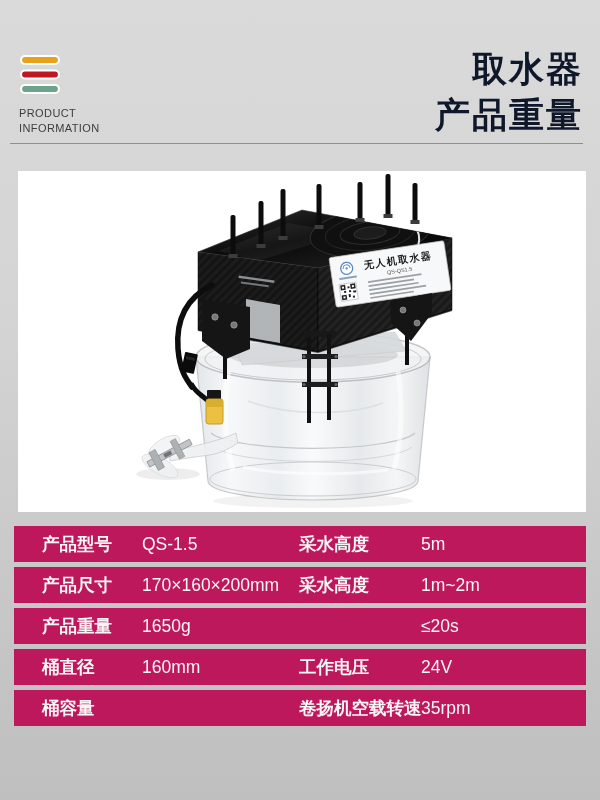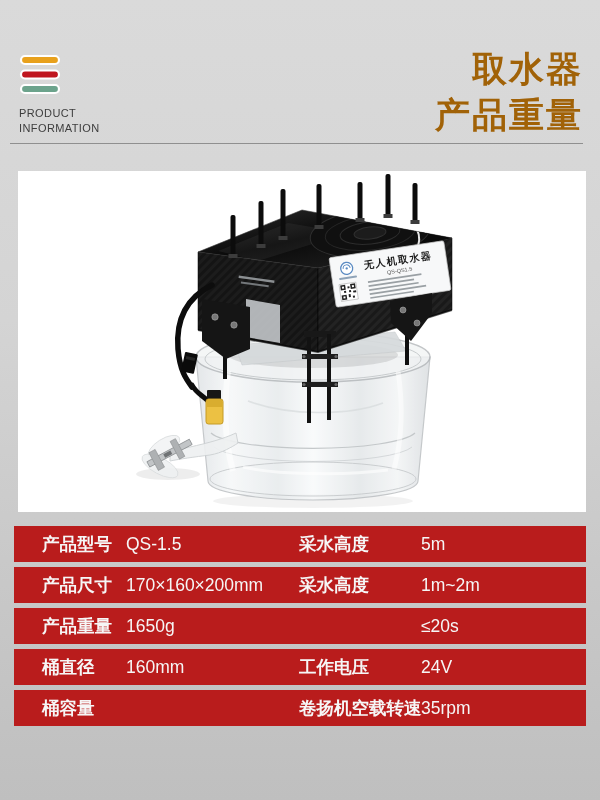--- a/index.html
+++ b/index.html
@@ -8,32 +8,32 @@
     background:linear-gradient(180deg,#dadada 0%,#d4d4d4 40%,#c9c9c9 70%,#bfbfbf 100%);
     font-family:"Liberation Sans",sans-serif;
     -webkit-font-smoothing:antialiased;
   }
   
   .brand{position:absolute;left:19px;top:54px;width:160px;}
   .brand svg{display:block;}
   .brand-text{margin-top:6px;font-size:11px;line-height:15px;color:#3d3d3d;letter-spacing:.4px;}
   .title{
     position:absolute;top:46px;right:17px;text-align:right;
-    font-size:35px;line-height:46px;font-weight:700;color:#a16207;letter-spacing:2px;
+    font-size:35px;line-height:46px;font-weight:700;color:#0f172a;letter-spacing:2px;
   }
   .divider{position:absolute;top:143px;left:10px;right:17px;height:1px;background:#8f8f8f;}
   
   .card{position:absolute;left:18px;top:171px;width:568px;height:341px;background:#ffffff;}
   .card svg{display:block;}
   
   .spec-table{position:absolute;left:14px;top:526px;width:572px;}
-  .row{position:relative;height:36px;margin-bottom:5px;background:#b91c1c;color:#f6f6f6;}
+  .row{position:relative;height:36px;margin-bottom:5px;background:#be185d;color:#f6f6f6;}
   .row span.c{position:absolute;top:0;height:36px;display:flex;align-items:center;white-space:nowrap;}
   .c1{left:28px;font-weight:700;font-size:17.5px;}
-  .c2{left:112px;font-weight:500;font-size:17.5px;}
+  .c2{left:128px;font-weight:500;font-size:17.5px;}
   .c3{left:285px;font-weight:700;font-size:17.5px;}
   .c4{left:407px;font-weight:500;font-size:17.5px;}
   .note{font-size:11.5px;font-weight:400;margin-left:7px;color:#ececec;letter-spacing:.5px;}
 </style>
 </head>
 <body>
 
 <div class="brand">
   <svg width="60" height="46" viewBox="0 0 60 46">
     <rect x="2" y="2" width="38" height="8" rx="4" stroke="#ffffff" stroke-width="2.2" fill="#E8A11D"></rect>

